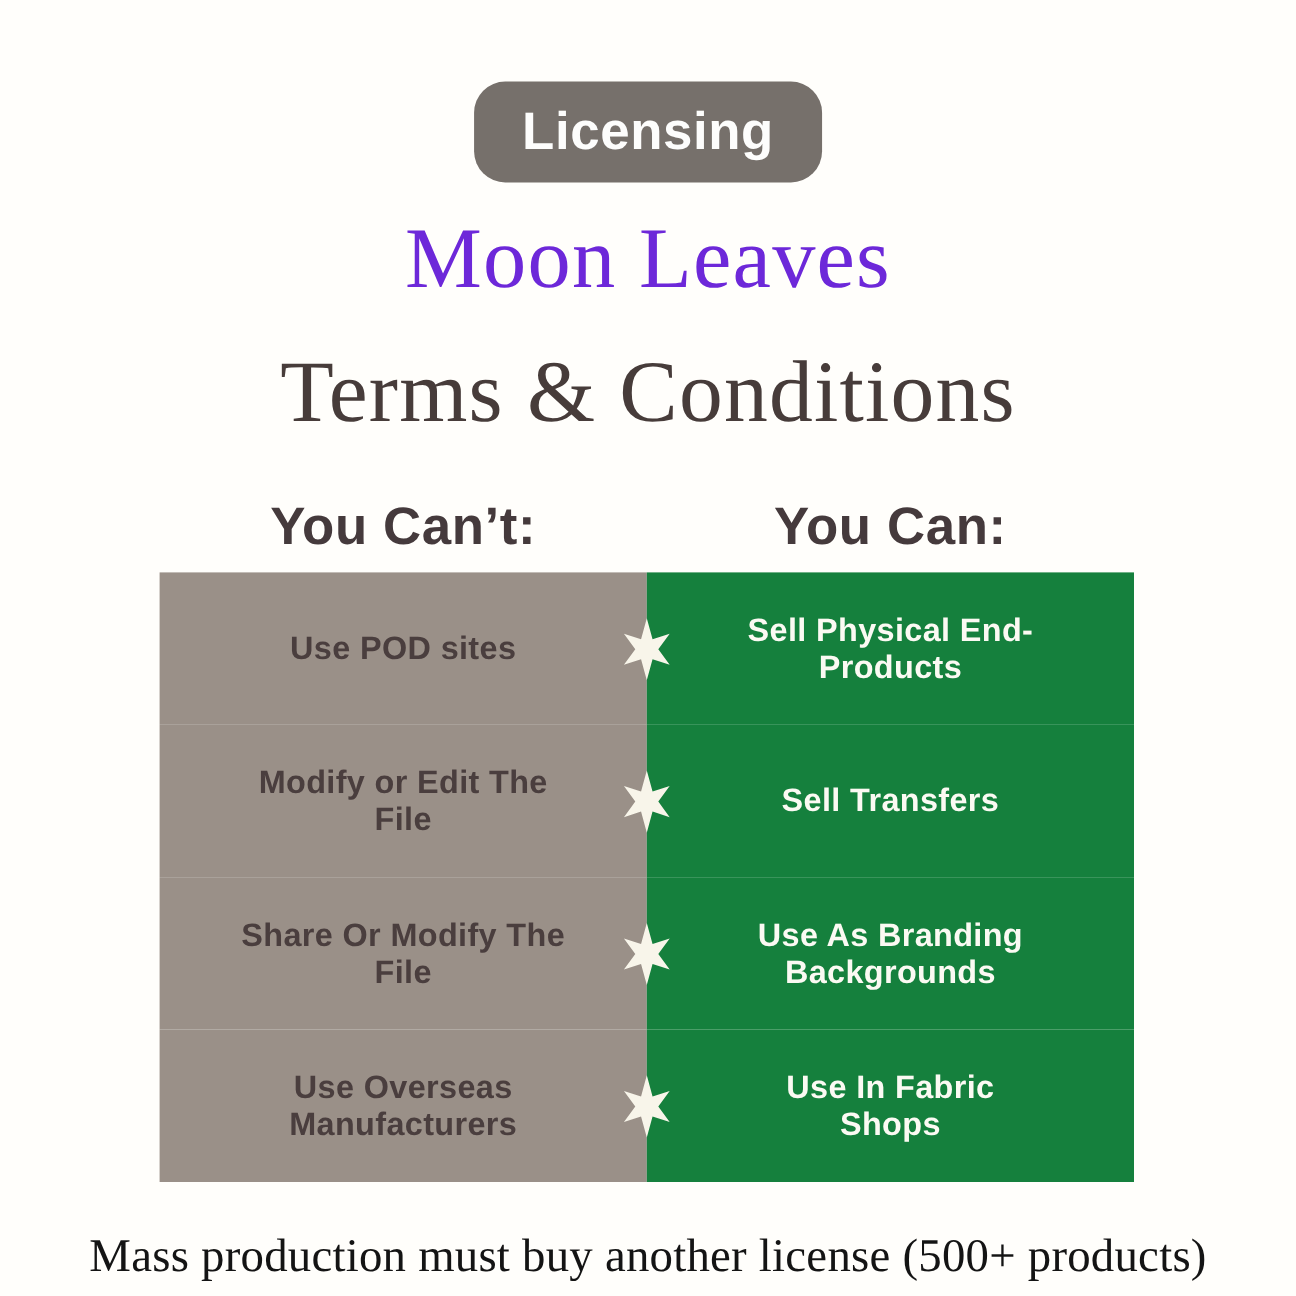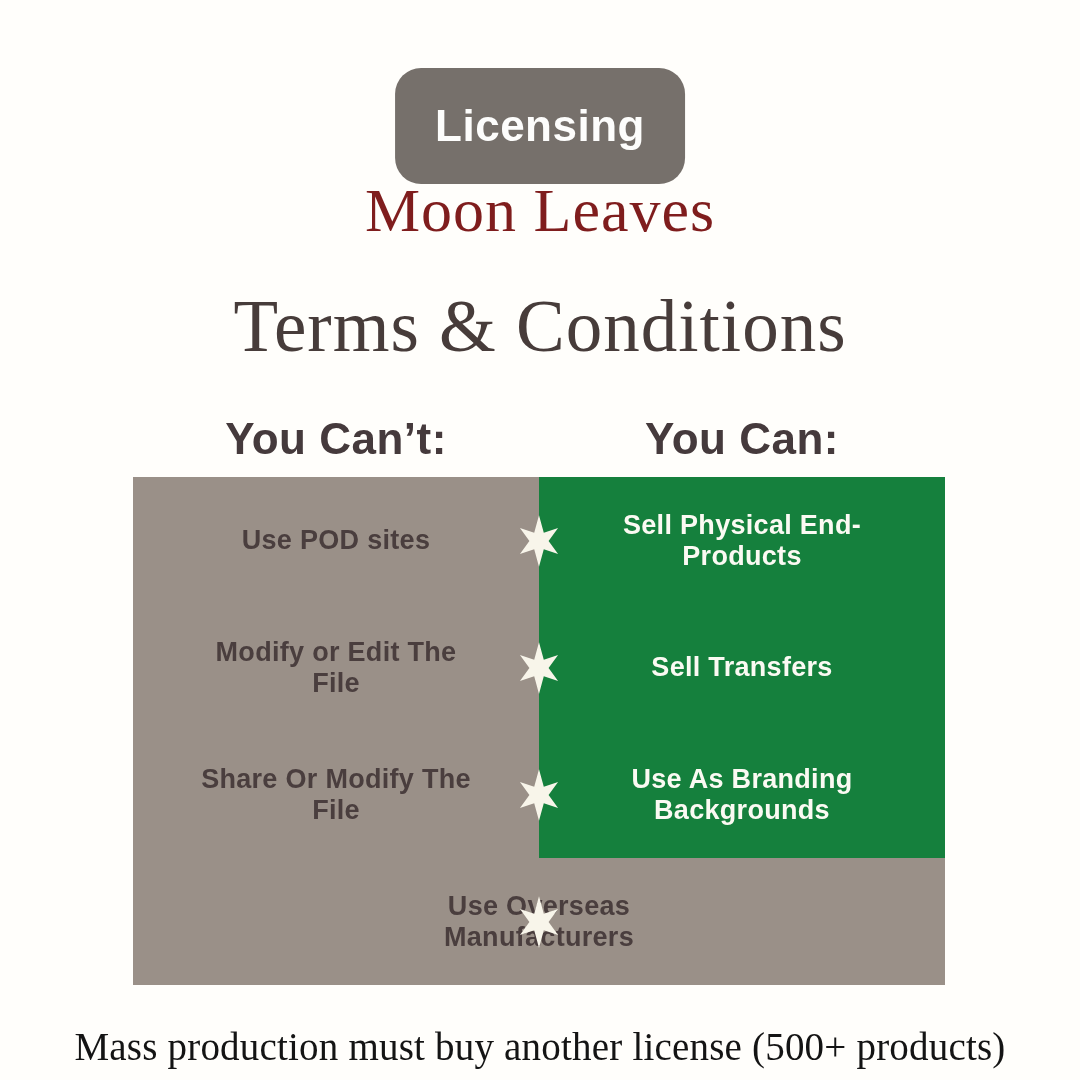--- a/index.html
+++ b/index.html
@@ -19,41 +19,41 @@
   
   .badge {
     position: absolute;
     top: 68px;
     left: 50%;
     transform: translateX(-50%);
     background: #76706b;
     border-radius: 26px;
     height: 84px;
     line-height: 84px;
-    padding: 16px 40px;
+    padding: 0 40px;
     color: #fdfdfc;
     font-size: 44px;
     font-weight: bold;
     letter-spacing: 0.5px;
     white-space: nowrap;
   }
 
   
   .title {
     position: absolute;
     top: 176px;
     left: 0;
     width: 100%;
     margin: 0;
     text-align: center;
     font-family: "Liberation Serif", serif;
     font-weight: 500;
-    font-size: 62px;
+    font-size: 72px;
     line-height: 1.1;
-    color: #7f1d1d;
+    color: #6d28d9;
     letter-spacing: 1px;
   }
   .subtitle {
     position: absolute;
     top: 287px;
     left: 0;
     width: 100%;
     margin: 0;
     text-align: center;
     font-family: "Liberation Serif", serif;
@@ -185,20 +185,22 @@
       <div class="cell can">Use As Branding
 Backgrounds</div>
       <svg class="star" viewBox="0 0 48 58">
         <polygon fill="#f8f5ea" points="24,2 29,20.3 43.9,15.5 34,29 43.9,42.5 29,37.7 24,56 19,37.7 4.1,42.5 14,29 4.1,15.5 19,20.3"></polygon>
       </svg>
     </div>
 
     <div class="row">
       <div class="cell cant">Use Overseas
 Manufacturers</div>
+      <div class="cell can">Use In Fabric
+Shops</div>
       <svg class="star" viewBox="0 0 48 58">
         <polygon fill="#f8f5ea" points="24,2 29,20.3 43.9,15.5 34,29 43.9,42.5 29,37.7 24,56 19,37.7 4.1,42.5 14,29 4.1,15.5 19,20.3"></polygon>
       </svg>
     </div>
 
   </div>
 
   <div class="footer">Mass production must buy another license (500+ products)</div>
 
 </div>

